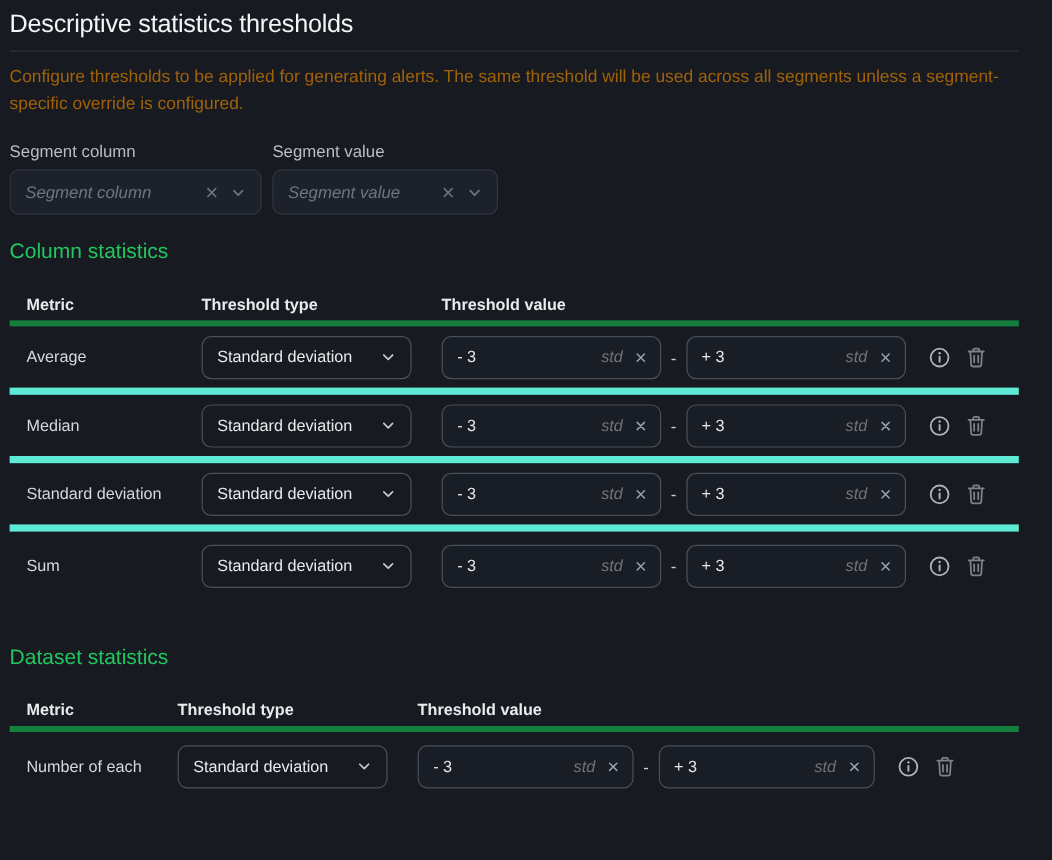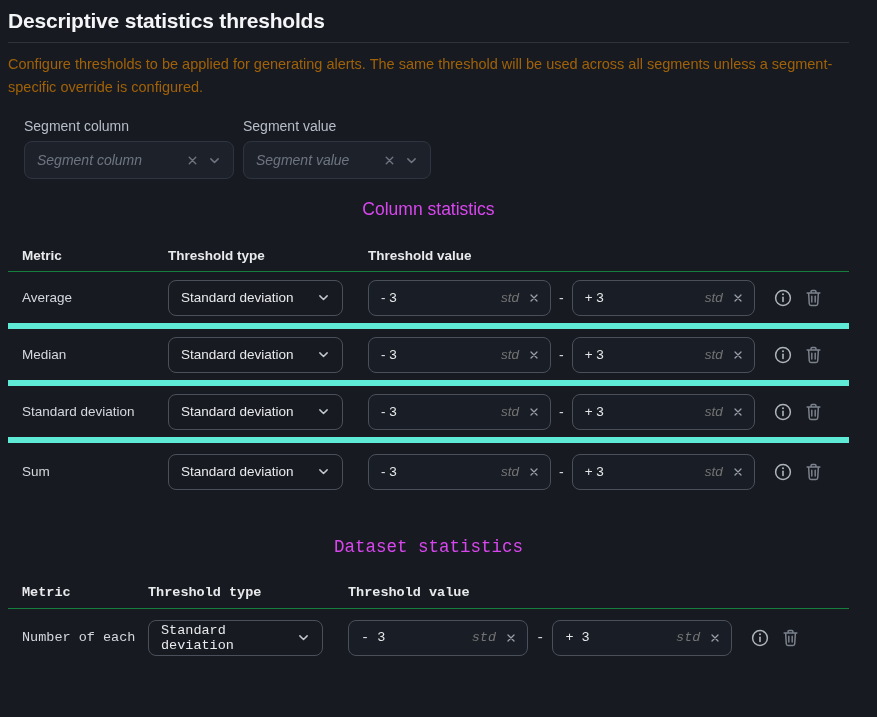--- a/index.html
+++ b/index.html
@@ -6,53 +6,53 @@
   html, body { margin: 0; padding: 0; background: #171a21; }
   body {
     width: 877px; height: 717px; overflow: hidden;
     font-family: "Liberation Sans", sans-serif;
     color: #e6e8eb;
   }
   .container { margin-left: 8px; width: 841px; }
 
   .page-title {
     margin: 0; padding-top: 9px;
-    font-size: 21px; font-weight: 700; letter-spacing: -0.2px;
+    font-size: 21px; font-weight: 400; letter-spacing: -0.2px;
     color: #f3f5f7;
   }
   .title-divider { height: 1px; background: #2e333c; margin-top: 9px; }
   .page-desc {
     margin: 10px 0 0; font-size: 14.5px; line-height: 23px;
     color: #a16207; max-width: 841px;
   }
 
-  .filters { margin-top: 19px; display: flex; gap: 9px; margin-left: 16px; }
+  .filters { margin-top: 19px; display: flex; gap: 9px; }
   .filter-label { display: block; font-size: 14px; color: #b7bec8; margin-bottom: 7px; }
   .select {
     height: 38px; background: #1d222a; border: 1px solid #2f3540;
     border-radius: 8px; display: flex; align-items: center;
     padding: 0 12px; cursor: pointer;
   }
   .select.w1 { width: 210px; }
   .select.w2 { width: 188px; }
   .select-placeholder { flex: 1; font-style: italic; font-size: 14px; color: #6e7581; }
   .select-icons { display: flex; align-items: center; gap: 9px; color: #6e7581; }
   .select-icons .sicon { display: flex; cursor: pointer; }
 
   .section-col { margin-top: 20px; }
-  .section-ds { margin-top: 37px; font-family: Liberation Mono, monospace; }
-  .section-heading { margin: 0; font-size: 17.5px; font-weight: 400; color: #d946ef; text-align: center; }
+  .section-ds { margin-top: 37px; }
+  .section-heading { margin: 0; font-size: 17.5px; font-weight: 400; color: #22c55e; }
   .section-sub { margin: 5px 0 0; font-size: 14px; color: #8b929d; }
 
   .table { margin-top: 19px; }
   .thead, .trow { display: grid; align-items: center; padding-left: 14px; }
   .t-col > .thead, .t-col > .trow { grid-template-columns: 146px 200px 1fr; }
   .t-ds  > .thead, .t-ds  > .trow { grid-template-columns: 126px 200px 1fr; }
   .thead {
-    height: 33px; border-bottom: 1px solid #15803d;
+    height: 33px; border-bottom: 5px solid #15803d;
     font-size: 13.5px; font-weight: 700; color: #e8eaec;
   }
   .trow { height: 57px; border-bottom: 6px solid #5eead4; }
   .trow:last-child { border-bottom: none; }
   .metric { font-size: 13.5px; color: #d5d8dd; }
 
   .dd-btn {
     width: 175px; height: 36px; background: transparent;
     border: 1px solid #4a505a; border-radius: 8px;
     display: flex; align-items: center; padding: 0 12px;

